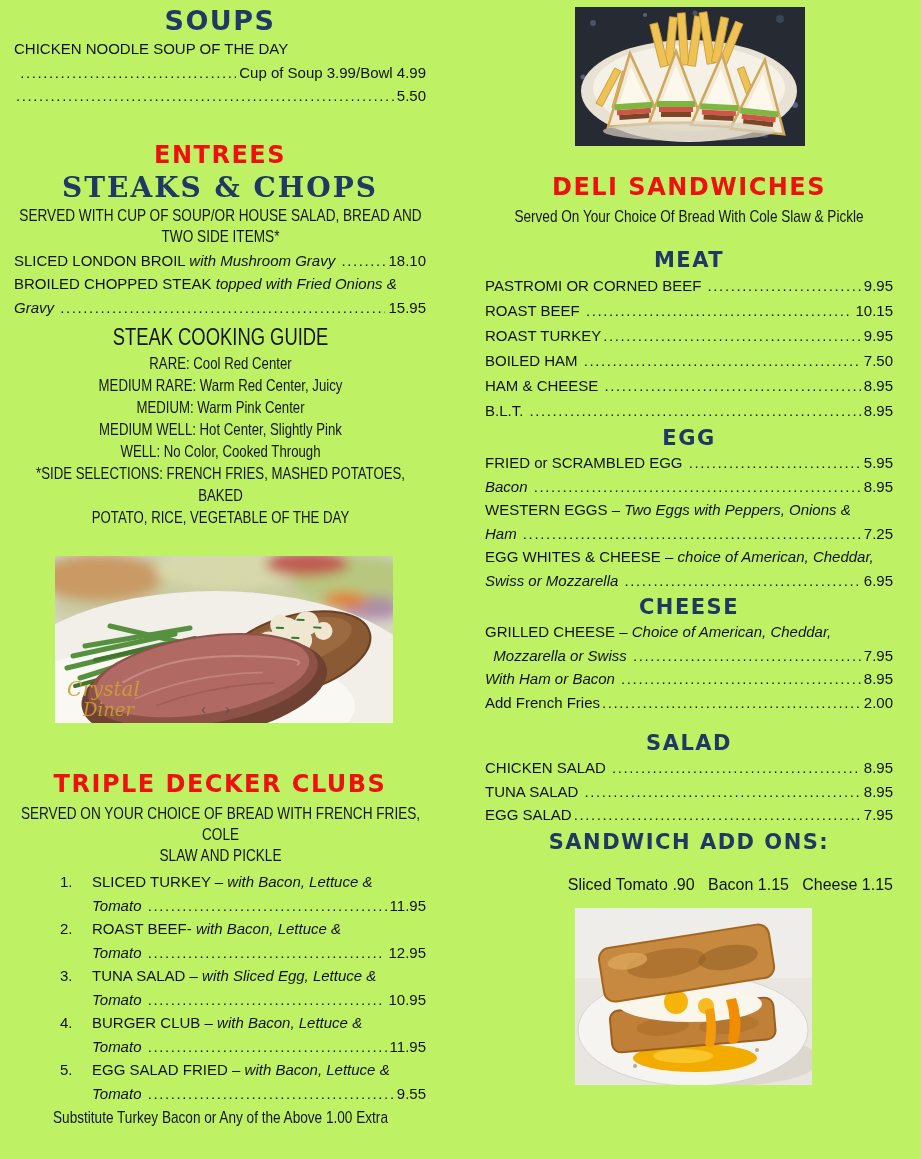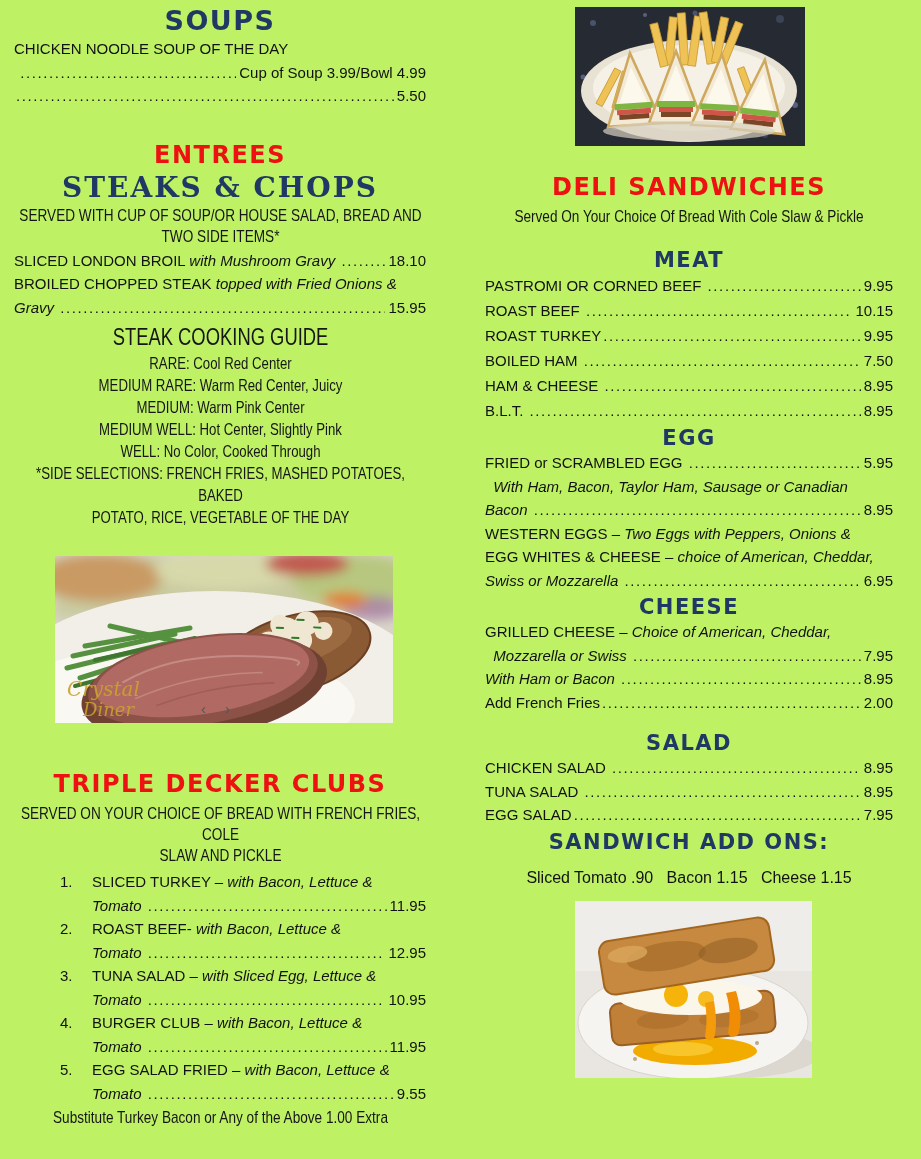--- a/index.html
+++ b/index.html
@@ -41,21 +41,21 @@
   .dots{flex:1;overflow:hidden;white-space:nowrap;margin-left:2px;min-width:6px;}
   .dots::after{content:".....................................................................................................................";letter-spacing:1.6px;}
   .price{margin-left:3px;white-space:pre;}
 
   
   .clubs-rows .mi{padding-left:46px;}
   .clubs-rows .mi .num{width:17px;margin-right:15px;}
   .clubs-rows .mi.cont-row{padding-left:78px;}
 
   .pre{white-space:pre;}
-  .addons-line{text-align:center;font-size:16px;line-height:21px;margin-top:12px;}
+  .addons-line{text-align:right;font-size:16px;line-height:21px;margin-top:19px;}
 
   
   .photo{display:block;}
   .ph-steak{margin:28px 0 0 41px;}
   .ph-club{margin:7px 0 0 90px;}
   .ph-grill{margin:13px 0 0 90px;}
 
   
   .mt2{margin-top:2px;} .mt4{margin-top:4px;}
   .mt16{margin-top:16px;} .mt20{margin-top:20px;} .mt24{margin-top:24px;}
@@ -329,29 +329,31 @@
       </div>
 
     <div class="hdr navy h-md mt2">EGG</div>
     <div class="rows">
         <div class="mi">
           <span class="txt"><span>FRIED or SCRAMBLED EGG </span></span>
           <span class="dots"></span>
           <span class="price">5.95</span>
         </div>
         <div class="mi">
-          <span class="txt"><span class="i">  With Ham, Bacon, Taylor Ham, Sausage or Canadian</span></span>
-        </div>
-        <div class="mi">
           <span class="txt"><span class="i">Bacon </span></span>
           <span class="dots"></span>
           <span class="price">8.95</span>
         </div>
         <div class="mi">
           <span class="txt"><span>WESTERN EGGS – </span><span class="i">Two Eggs with Peppers, Onions &amp;</span></span>
+        </div>
+        <div class="mi">
+          <span class="txt"><span class="i">Ham </span></span>
+          <span class="dots"></span>
+          <span class="price">7.25</span>
         </div>
         <div class="mi">
           <span class="txt"><span>EGG WHITES &amp; CHEESE – </span><span class="i">choice of American, Cheddar,</span></span>
         </div>
         <div class="mi">
           <span class="txt"><span class="i">Swiss or Mozzarella </span></span>
           <span class="dots"></span>
           <span class="price">6.95</span>
         </div>
       </div>

